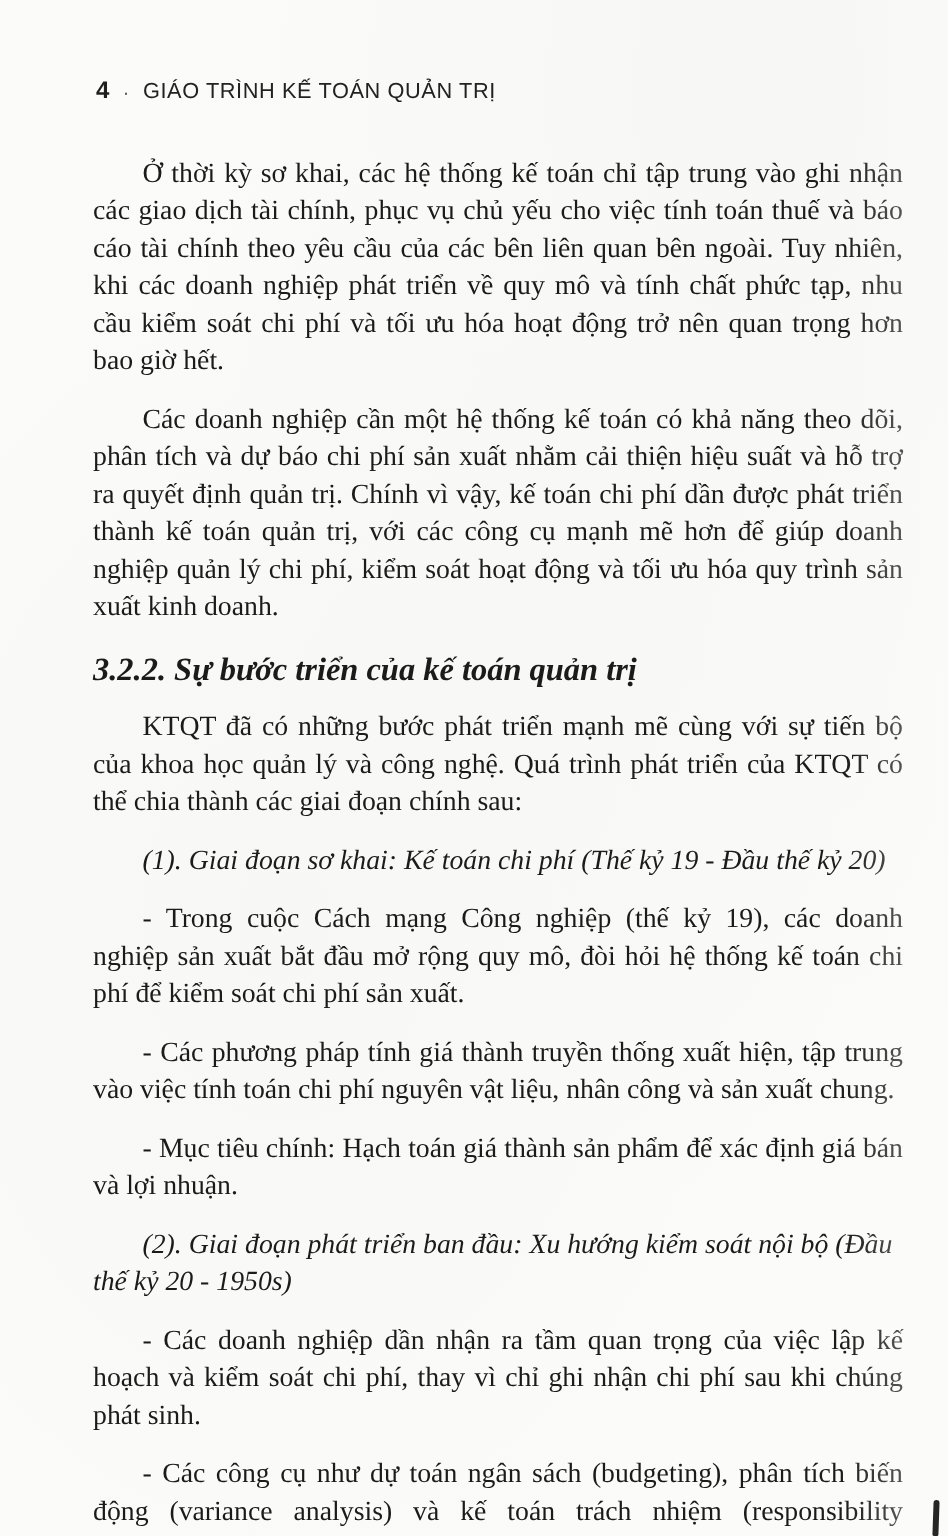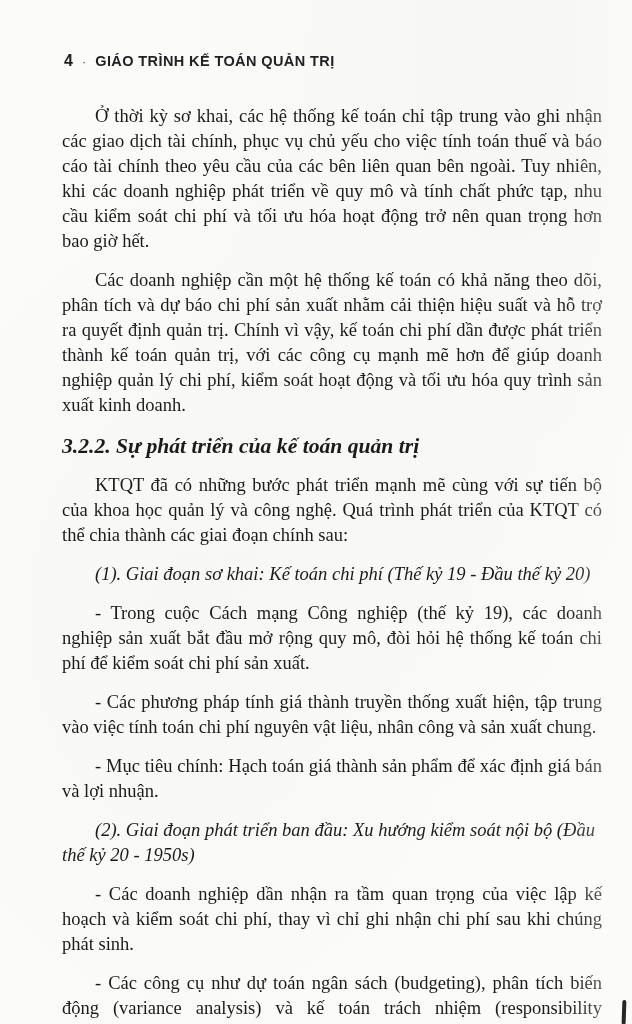--- a/index.html
+++ b/index.html
@@ -36,21 +36,21 @@
     font-size: 16px;
     font-weight: 700;
   }
   .running-header .dot-sep {
     font-size: 13px;
     color: #4a4a4a;
     line-height: 1;
   }
   .running-header .book-title {
     font-size: 14.5px;
-    font-weight: 700;
+    font-weight: 400;
     letter-spacing: 0.4px;
     color: #222222;
   }
   .content {
     position: absolute;
     top: 104px;
     left: 62px;
     width: 540px;
     font-size: 18.5px;
     line-height: 25px;
@@ -99,21 +99,21 @@
 
   <div class="running-header">
     <span class="page-num">4</span>
     <span class="dot-sep">·</span>
     <span class="book-title">GIÁO TRÌNH KẾ TOÁN QUẢN TRỊ</span>
   </div>
 
   <div class="content">
     <p class="para">Ở thời kỳ sơ khai, các hệ thống kế toán chỉ tập trung vào ghi nhận các giao dịch tài chính, phục vụ chủ yếu cho việc tính toán thuế và báo cáo tài chính theo yêu cầu của các bên liên quan bên ngoài. Tuy nhiên, khi các doanh nghiệp phát triển về quy mô và tính chất phức tạp, nhu cầu kiểm soát chi phí và tối ưu hóa hoạt động trở nên quan trọng hơn bao giờ hết.</p>
     <p class="para">Các doanh nghiệp cần một hệ thống kế toán có khả năng theo dõi, phân tích và dự báo chi phí sản xuất nhằm cải thiện hiệu suất và hỗ trợ ra quyết định quản trị. Chính vì vậy, kế toán chi phí dần được phát triển thành kế toán quản trị, với các công cụ mạnh mẽ hơn để giúp doanh nghiệp quản lý chi phí, kiểm soát hoạt động và tối ưu hóa quy trình sản xuất kinh doanh.</p>
-    <h3 class="section-heading">3.2.2. Sự phát triển của kế toán quản trị</h3>
+    <h3 class="section-heading">3.2.2. Sự bước triển của kế toán quản trị</h3>
     <p class="para">KTQT đã có những bước phát triển mạnh mẽ cùng với sự tiến bộ của khoa học quản lý và công nghệ. Quá trình phát triển của KTQT có thể chia thành các giai đoạn chính sau:</p>
     <p class="stage-heading">(1). Giai đoạn sơ khai: Kế toán chi phí (Thế kỷ 19 - Đầu thế kỷ 20)</p>
     <p class="para">- Trong cuộc Cách mạng Công nghiệp (thế kỷ 19), các doanh nghiệp sản xuất bắt đầu mở rộng quy mô, đòi hỏi hệ thống kế toán chi phí để kiểm soát chi phí sản xuất.</p>
     <p class="para">- Các phương pháp tính giá thành truyền thống xuất hiện, tập trung vào việc tính toán chi phí nguyên vật liệu, nhân công và sản xuất chung.</p>
     <p class="para">- Mục tiêu chính: Hạch toán giá thành sản phẩm để xác định giá bán và lợi nhuận.</p>
     <p class="stage-heading">(2). Giai đoạn phát triển ban đầu: Xu hướng kiểm soát nội bộ (Đầu thế kỷ 20 - 1950s)</p>
     <p class="para">- Các doanh nghiệp dần nhận ra tầm quan trọng của việc lập kế hoạch và kiểm soát chi phí, thay vì chỉ ghi nhận chi phí sau khi chúng phát sinh.</p>
     <p class="para">- Các công cụ như dự toán ngân sách (budgeting), phân tích biến động (variance analysis) và kế toán trách nhiệm (responsibility accounting) bắt đầu được áp dụng.</p>
   </div>
 

